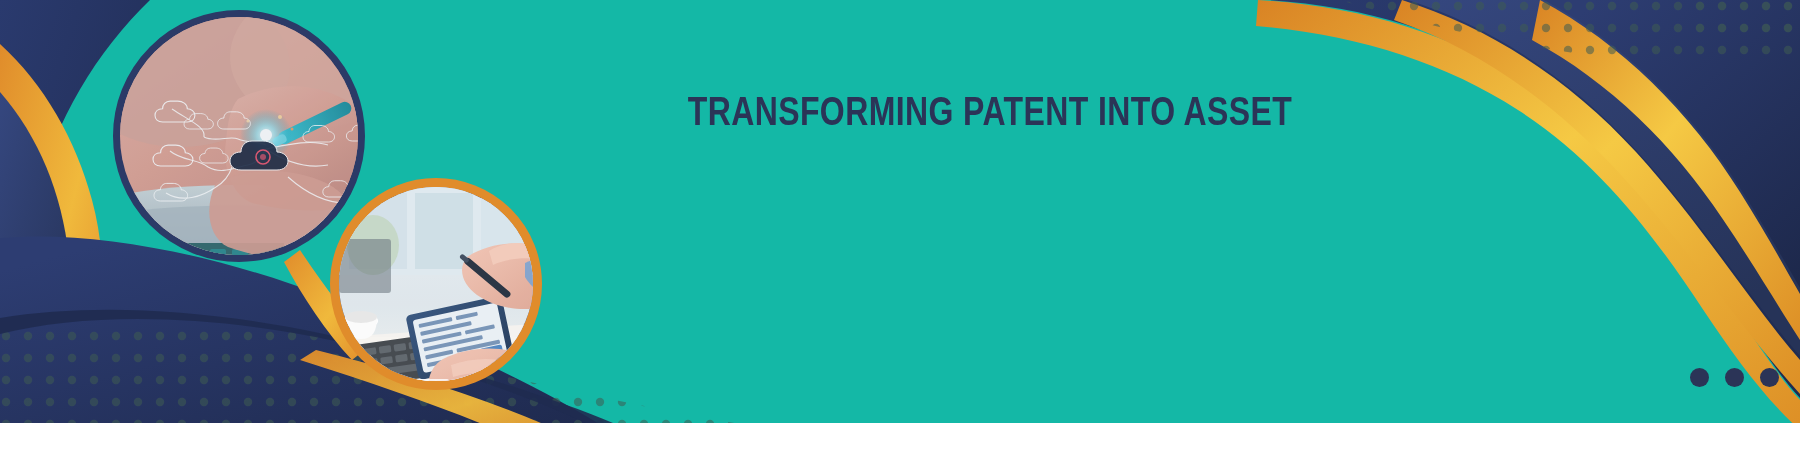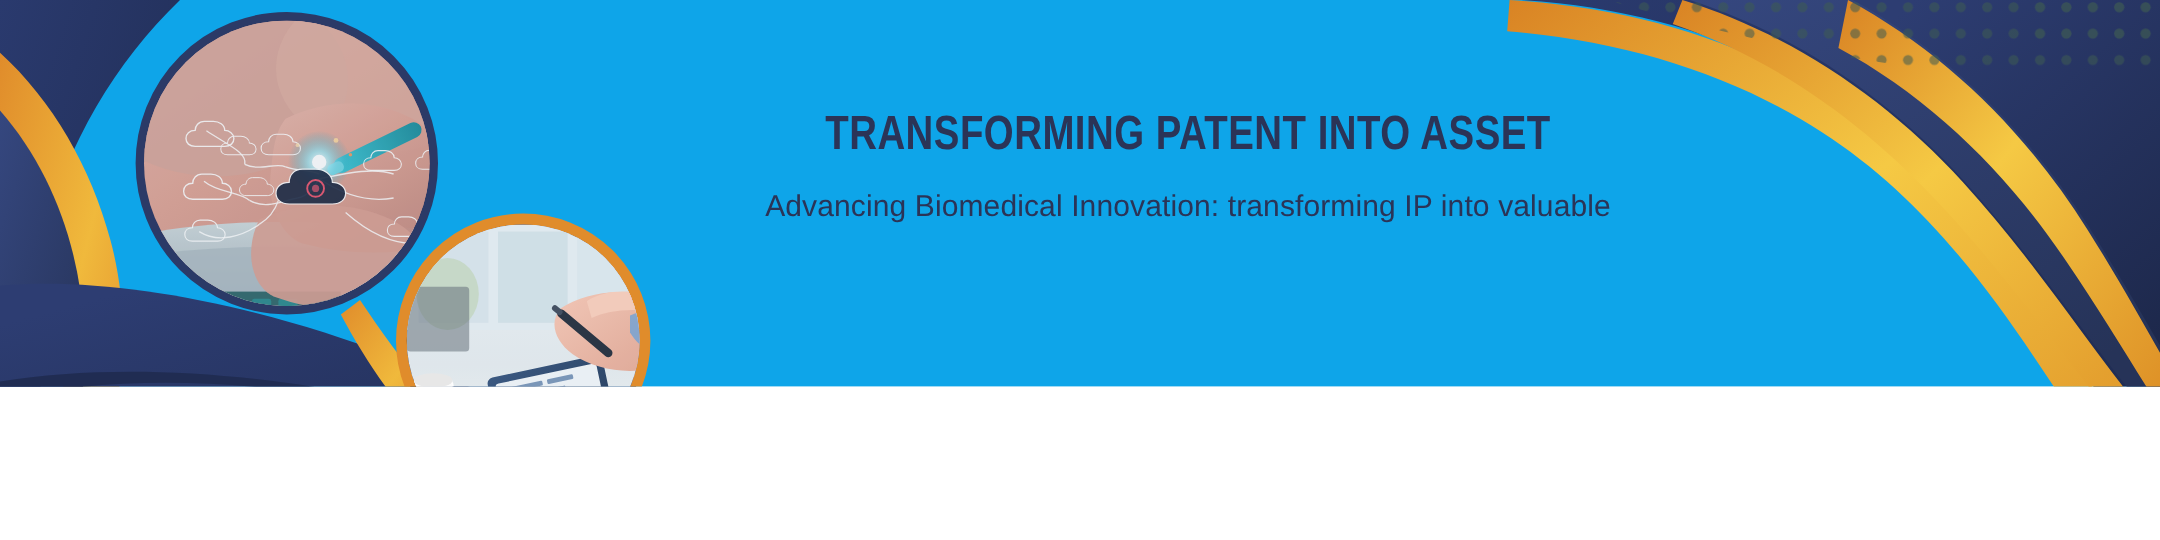--- a/index.html
+++ b/index.html
@@ -5,22 +5,22 @@
 <style>
   * { margin:0; padding:0; box-sizing:border-box; }
   html, body {
     width:1800px; height:450px;
     background:#ffffff;
     font-family:"Liberation Sans", sans-serif;
     overflow:hidden;
   }
   #banner {
     position:relative;
-    width:1800px; height:322px;
-    background:#0ea5e9;
+    width:1800px; height:423px;
+    background:#14b8a6;
     overflow:hidden;
   }
 
   
   .bg-svg {
     position:absolute; inset:0;
     width:1800px; height:450px;
     pointer-events:none;
   }
 
@@ -380,21 +380,20 @@
         <path d="M186,76 C200,70 212,70 212,70 L212,108 C202,108 192,100 186,90 Z" fill="#6d9ed1" opacity="0.85"></path>
 
         <rect width="212" height="212" fill="#ffffff" opacity="0.06"></rect>
       </svg>
     </div>
   </div>
 
   <div id="text-block">
     <div id="headline">TRANSFORMING PATENT INTO ASSET</div>
     <div id="subhead">
-      <span class="line">Advancing Biomedical Innovation: transforming IP into valuable</span>
     </div>
   </div>
 
   <div id="dots">
     <span class="dot"></span>
     <span class="dot"></span>
     <span class="dot"></span>
   </div>
 
 </div>

